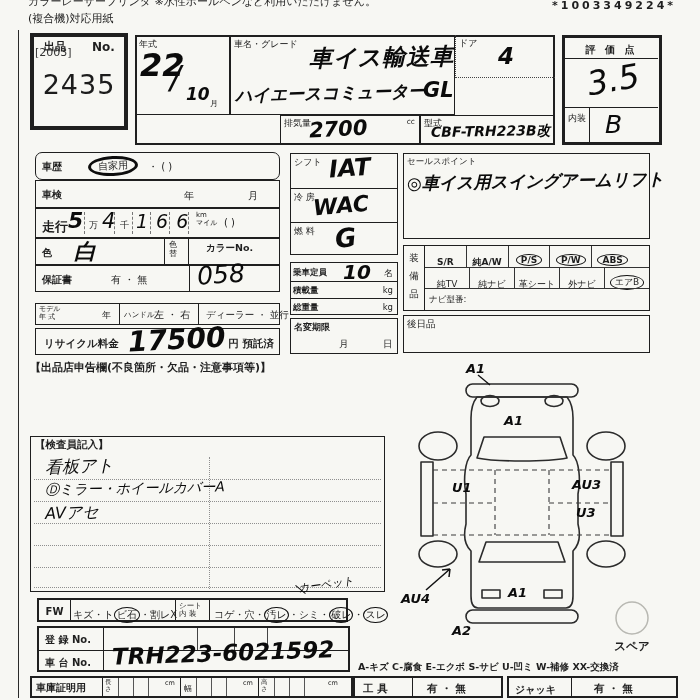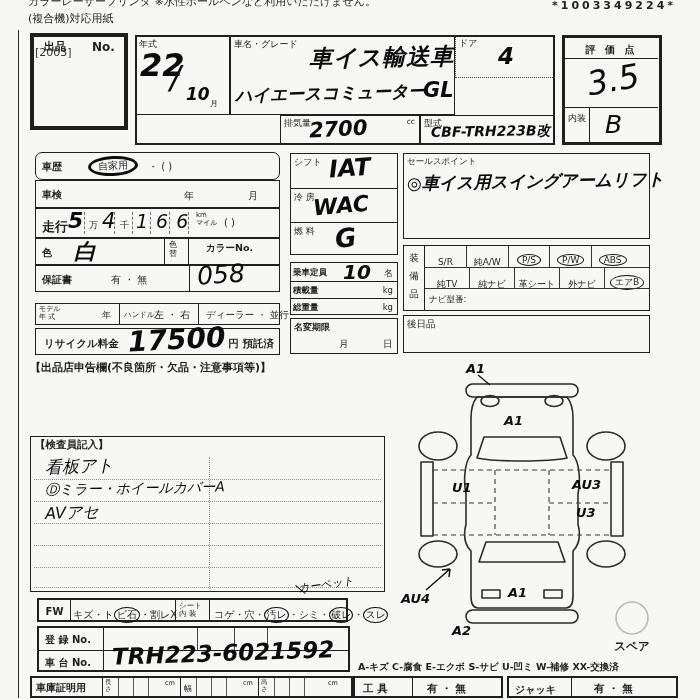--- a/index.html
+++ b/index.html
@@ -30,20 +30,21 @@
   <div class="c p" style="left:28px;top:-6px;font-size:11px;">カラーレーザープリンタ ※水性ボールペンなど利用いただけません。</div>
   <div class="c p pb" style="left:552px;top:-1px;font-size:11px;letter-spacing:3px;">*1003349224*</div>
   <div class="c p" style="left:28px;top:11px;font-size:11px;">(複合機)対応用紙</div>
 
   <div class="c" style="left:18px;top:30px;height:668px;border-left:1.5px solid #2a2a2a;"></div>
 
   <div class="bx bx4" style="left:30px;top:33px;width:98px;height:97px;">
     <span class="c p pb" style="left:10px;top:2px;font-size:11px;">出品</span>
     <span class="c p pb" style="left:58px;top:3px;font-size:12px;">No.</span>
     <span class="c p" style="left:1px;top:9px;font-size:11px;color:#333;">[2003]</span>
+    <div class="c" style="left:0;top:32px;width:90px;text-align:center;font-size:27px;letter-spacing:1px;">2435</div>
   </div>
 
   <div class="bx bx2" style="left:135px;top:35px;width:420px;height:110px;pointer-events:none;"></div>
 
   <div class="bx" style="left:135px;top:35px;width:95px;height:80px;">
     <span class="c p" style="left:3px;top:2px;">年式</span>
     <span class="c hw" style="left:4px;top:10px;font-size:32px;font-weight:bold;">22</span>
     <span class="c hw" style="left:34px;top:22px;font-size:32px;">/</span>
     <span class="c hw" style="left:50px;top:48px;font-size:17px;font-weight:bold;">10</span>
     <span class="c p" style="left:74px;top:62px;font-size:8px;">月</span>
@@ -190,21 +191,21 @@
     <span class="c p" style="left:3px;top:2px;font-size:8.5px;">セールスポイント</span>
     <span class="c hw" style="left:3px;top:16px;font-size:17px;font-weight:bold;transform:rotate(-1deg);">◎車イス用スイングアームリフト</span>
   </div>
 
   <div class="bx" style="left:403px;top:245px;width:247px;height:66px;">
     <div class="c" style="left:0;top:0;width:21px;height:100%;border-right:1.3px solid #1f1f1f;text-align:center;font-size:9.5px;line-height:1.9;padding-top:3px;box-sizing:border-box;">
       <div>装</div>
       <div>備</div>
       <div>品</div>
     </div>
-    <div class="c" style="left:21px;top:0;right:16px;height:21px;display:flex;">
+    <div class="c" style="left:21px;top:0;right:16px;height:21px;display:flex;font-weight:bold;">
       <div style="flex:1;border-right:1px solid #333;text-align:center;padding-top:4px;"><span class="p">S/R</span></div>
       <div style="flex:1;border-right:1px solid #333;text-align:center;padding-top:4px;"><span class="p">純A/W</span></div>
       <div style="flex:1;border-right:1px solid #333;text-align:center;padding-top:2px;"><span class="p ring">P/S</span></div>
       <div style="flex:1;border-right:1px solid #333;text-align:center;padding-top:2px;"><span class="p ring">P/W</span></div>
       <div style="flex:1;text-align:center;padding-top:2px;"><span class="p ring">ABS</span></div>
     </div>
     <div class="c" style="left:21px;top:21px;right:0;height:21px;border-top:1px solid #333;display:flex;">
       <div style="flex:1;border-right:1px solid #333;text-align:center;padding-top:4px;"><span class="p">純TV</span></div>
       <div style="flex:1;border-right:1px solid #333;text-align:center;padding-top:4px;"><span class="p">純ナビ</span></div>
       <div style="flex:1;border-right:1px solid #333;text-align:center;padding-top:4px;"><span class="p">革シート</span></div>

